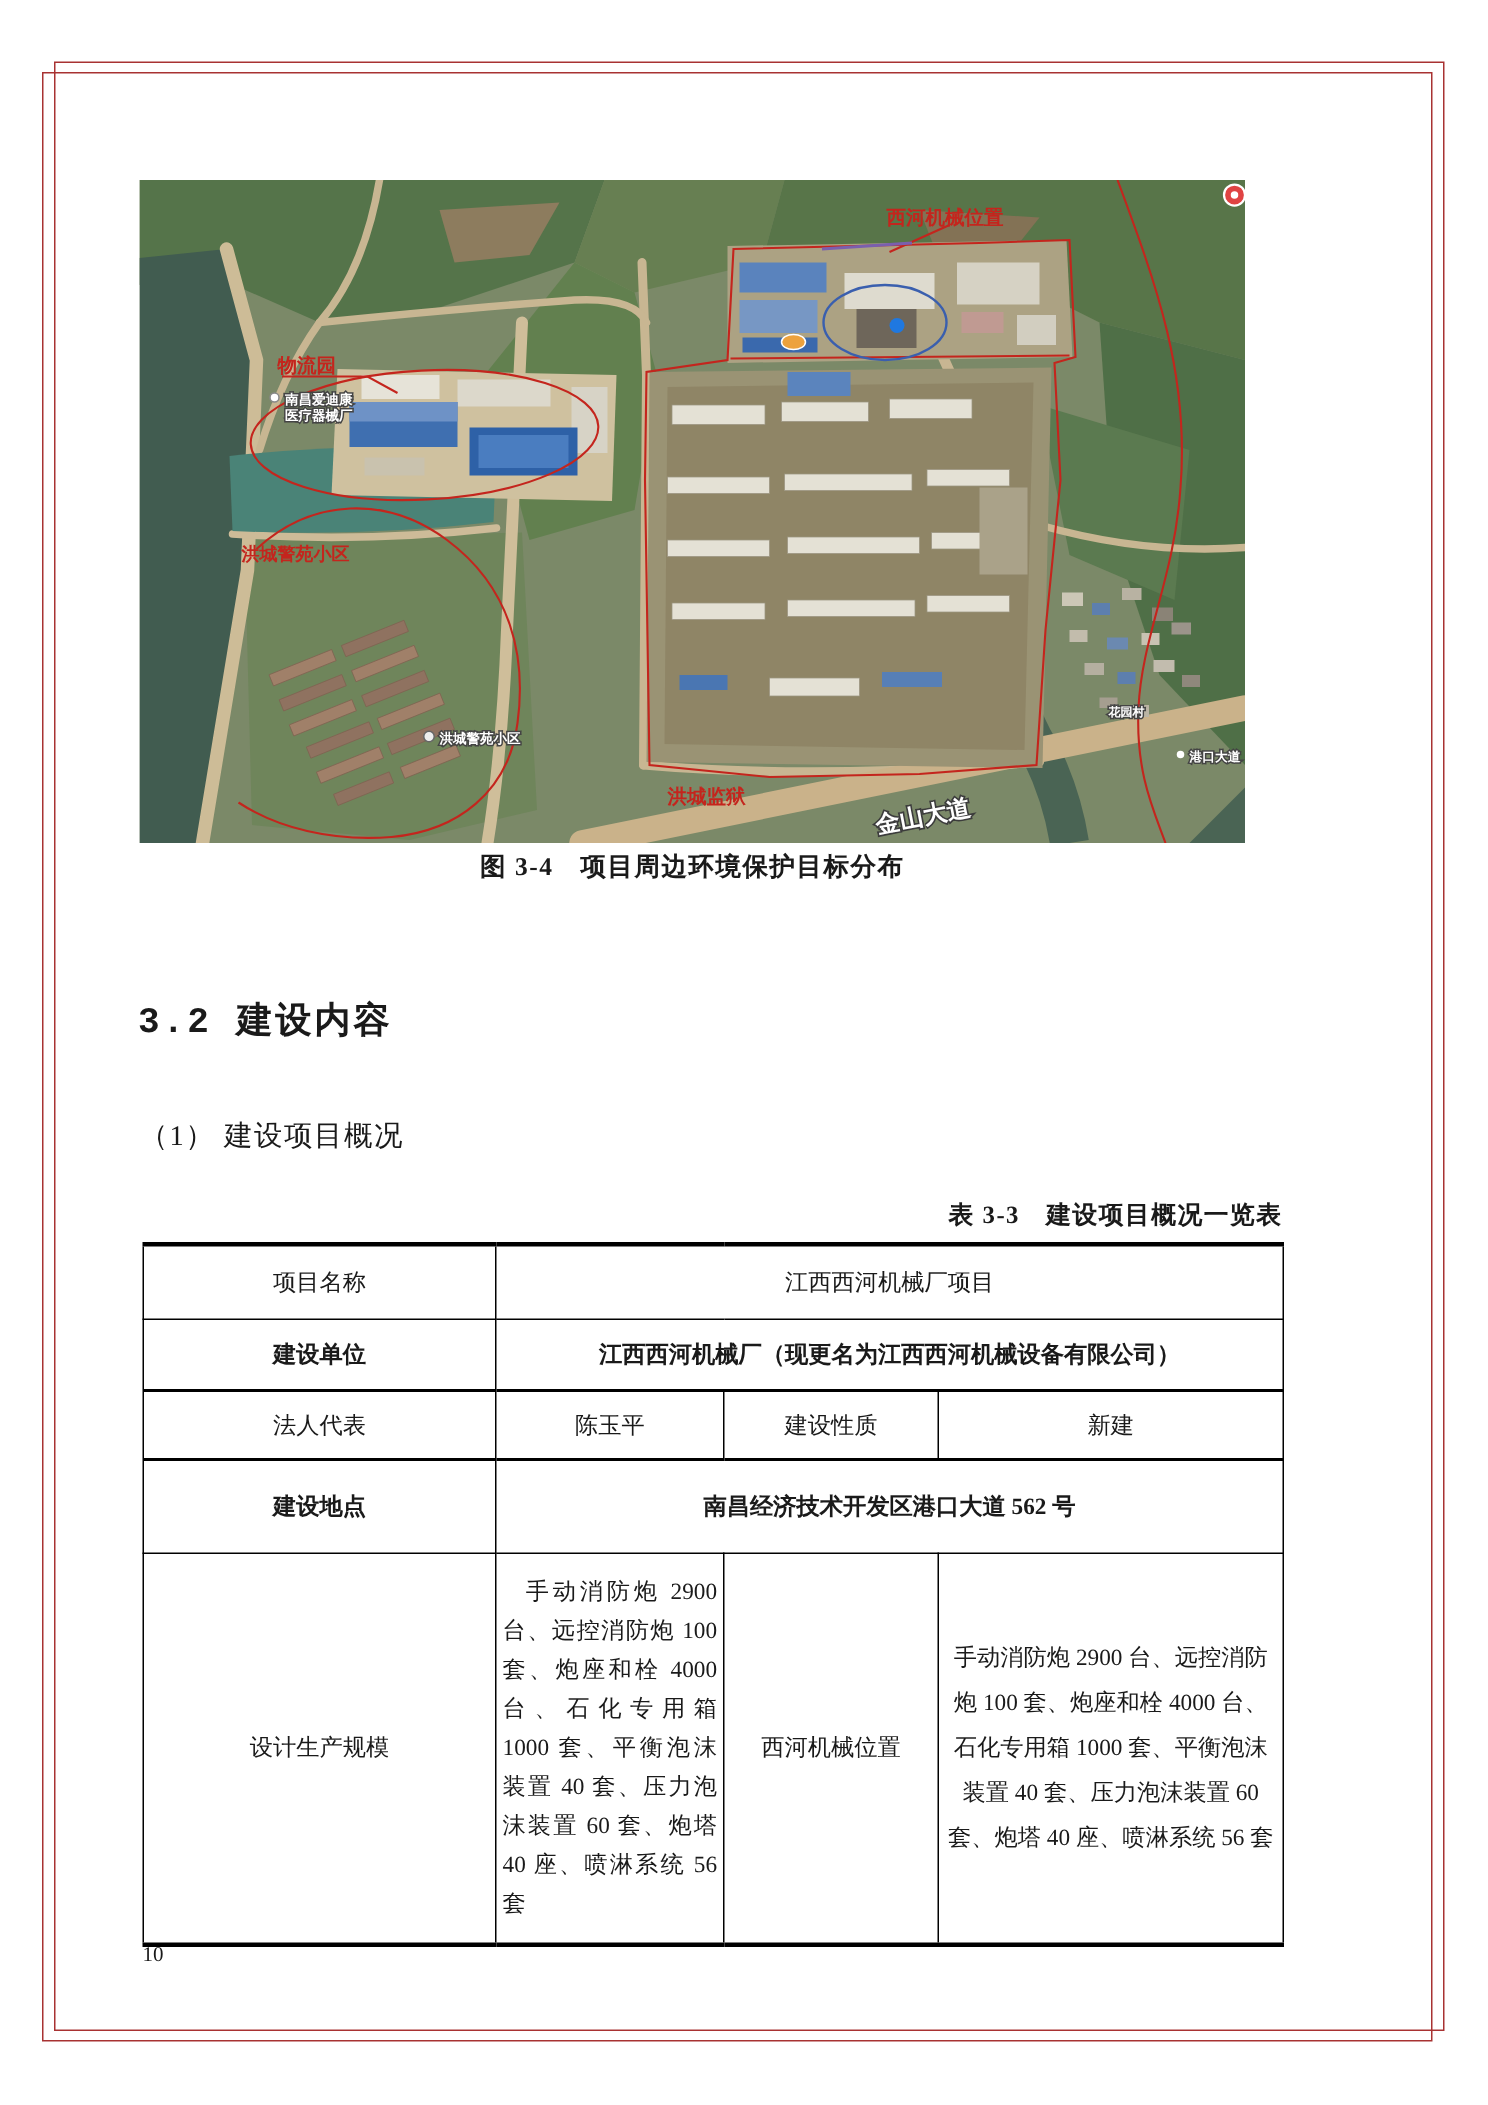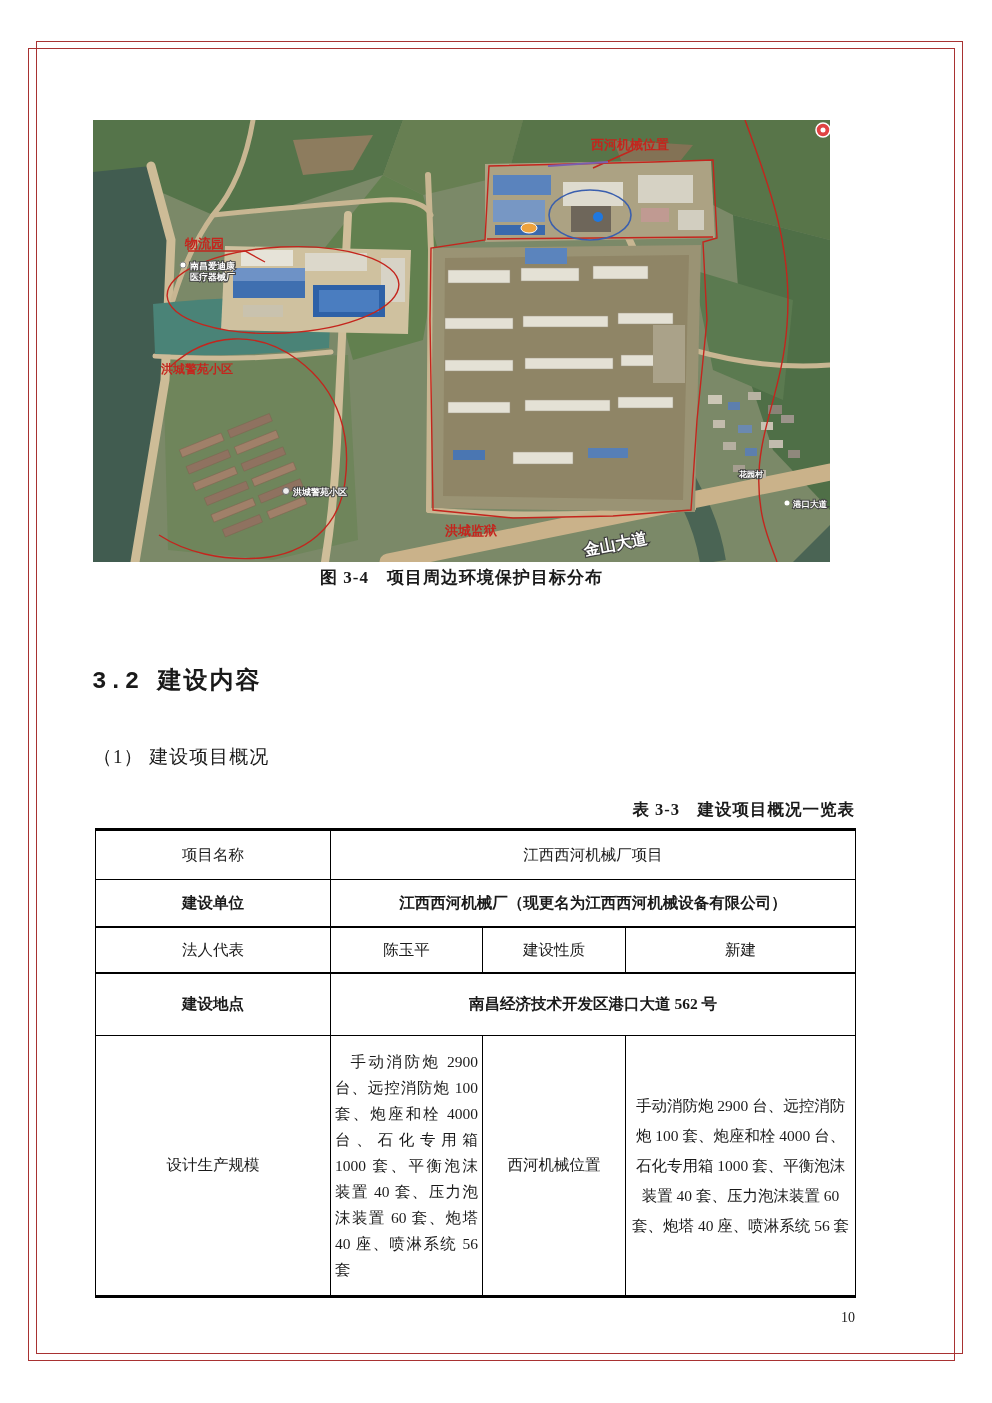--- a/index.html
+++ b/index.html
@@ -33,21 +33,21 @@
   table.overview td{border:1px solid #000;text-align:center;vertical-align:middle;padding:2px 4px;}
   table.overview tr.r1 td{border-top:3px solid #000;height:44px;}
   table.overview tr.r2 td{border-bottom:2.5px solid #000;height:42px;font-weight:bold;}
   table.overview tr.r3 td{border-bottom:2px solid #000;height:40px;}
   table.overview tr.r4 td{height:57px;font-weight:bold;}
   table.overview tr.r5 td{border-bottom:3px solid #000;height:255px;margin-left:12px;}
   td.design-cell{text-align:justify;padding:6px 9px;line-height:26px;}
   td.design-cell .indent{text-indent:1em;display:block;text-align:justify;}
   td.actual-cell{text-align:justify;padding:6px 13px;line-height:30px;}
   .page-number{
-    position:absolute;left:95px;top:1296px;width:760px;text-align:right;font-size:14px;margin-top:14px;
+    position:absolute;left:95px;top:1296px;width:760px;text-align:left;font-size:14px;
   }
   text{font-family:"Liberation Serif","DejaVu Serif",serif;}
   .halo{fill:#ffffff;stroke:#3c3c3c;stroke-width:2.2px;paint-order:stroke;font-weight:bold;}
   .halo-sm{fill:#ffffff;stroke:#444444;stroke-width:2px;paint-order:stroke;font-weight:bold;}
   .redlbl{fill:#c4251d;font-weight:bold;}
 </style>
 </head>
 <body>
 
 <div class="page">

